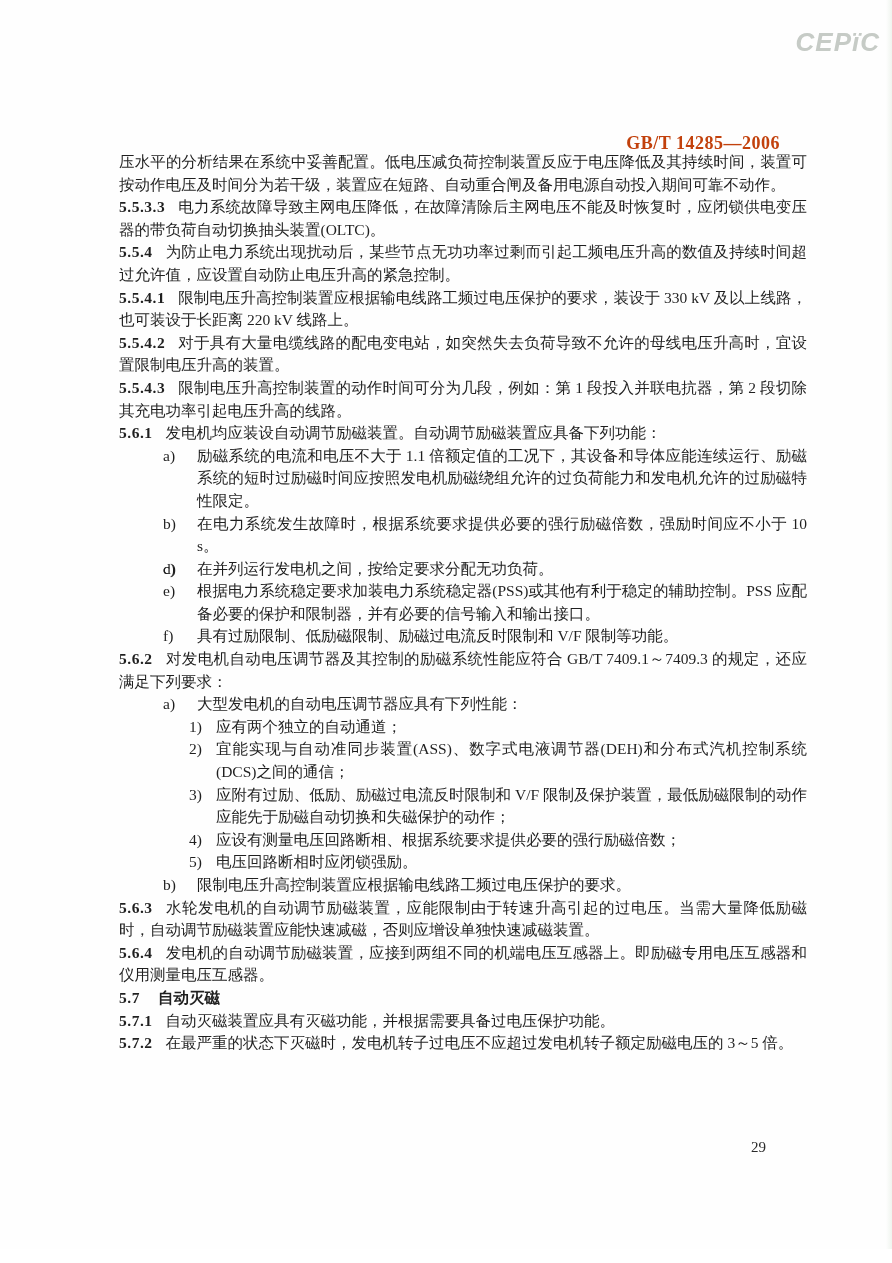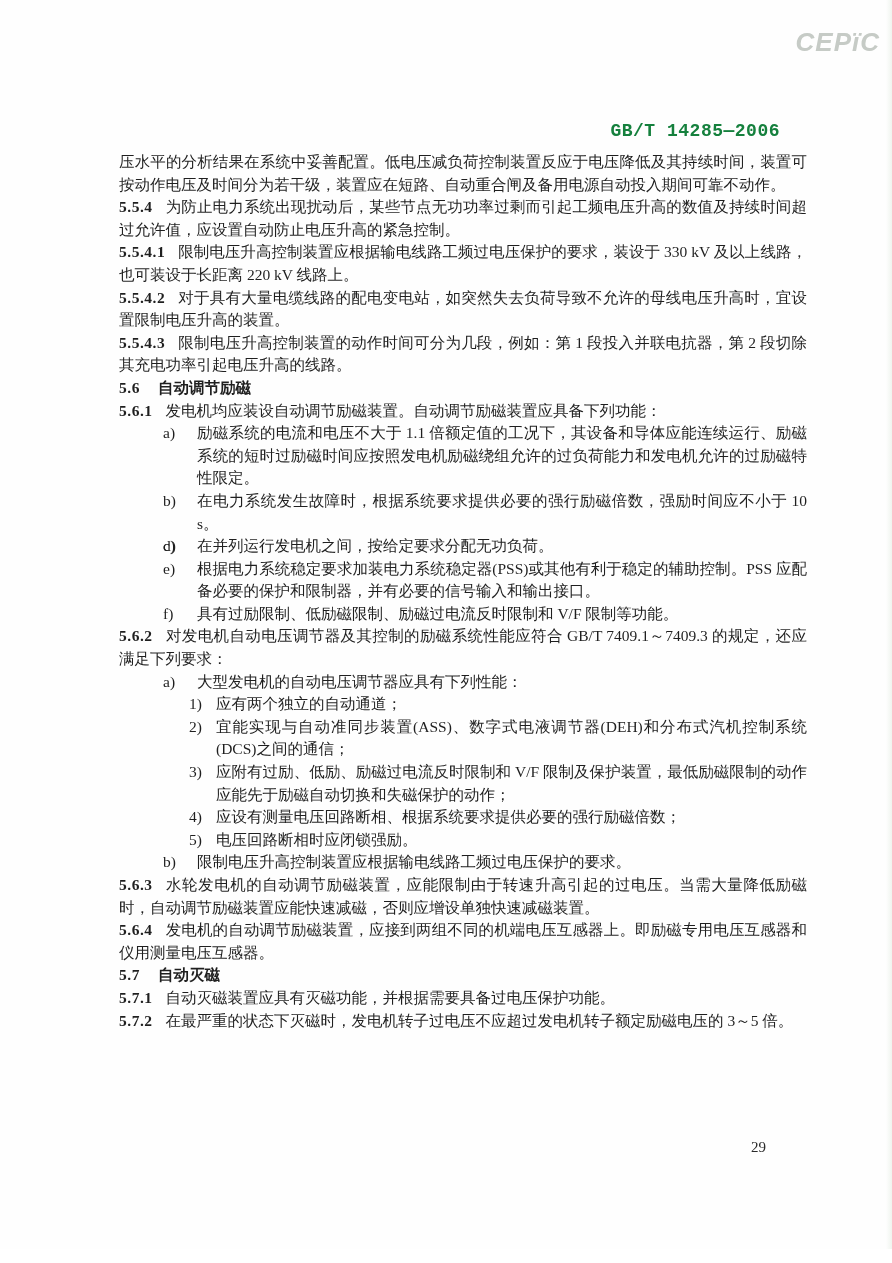--- a/index.html
+++ b/index.html
@@ -32,27 +32,26 @@
     font-family: "Liberation Sans", sans-serif;
     font-style: italic;
     font-weight: bold;
     font-size: 26px;
     letter-spacing: 1px;
     color: #c6cbc6;
     user-select: none;
   }
   .std-code {
     position: absolute;
-    top: 121px;
+    top: 133px;
     right: 112px;
     font-weight: bold;
     font-size: 18px;
     letter-spacing: 0.5px;
-    color: #15803d;
-    font-family: Liberation Mono, monospace;
+    color: #c2410c;
   }
   .body-text {
     position: absolute;
     left: 119px;
     top: 151px;
     width: 688px;
     font-size: 15.5px;
     line-height: 22.6px;
     text-align: justify;
     text-justify: inter-ideograph;
@@ -84,25 +83,25 @@
   }
 </style>
 </head>
 <body>
 
 <div class="page">
   <div class="watermark">CEPïC</div>
   <div class="std-code">GB/T 14285—2006</div>
   <main class="body-text" id="doc-body">
       <div class="block plain"><span class="txt">压水平的分析结果在系统中妥善配置。低电压减负荷控制装置反应于电压降低及其持续时间，装置可按动作电压及时间分为若干级，装置应在短路、自动重合闸及备用电源自动投入期间可靠不动作。</span></div>
+      <div class="block clause"><span class="num">5.5.3.3</span><span class="txt">电力系统故障导致主网电压降低，在故障清除后主网电压不能及时恢复时，应闭锁供电变压器的带负荷自动切换抽头装置(OLTC)。</span></div>
       <div class="block clause"><span class="num">5.5.4</span><span class="txt">为防止电力系统出现扰动后，某些节点无功功率过剩而引起工频电压升高的数值及持续时间超过允许值，应设置自动防止电压升高的紧急控制。</span></div>
       <div class="block clause"><span class="num">5.5.4.1</span><span class="txt">限制电压升高控制装置应根据输电线路工频过电压保护的要求，装设于 330 kV 及以上线路，也可装设于长距离 220 kV 线路上。</span></div>
       <div class="block clause"><span class="num">5.5.4.2</span><span class="txt">对于具有大量电缆线路的配电变电站，如突然失去负荷导致不允许的母线电压升高时，宜设置限制电压升高的装置。</span></div>
       <div class="block clause"><span class="num">5.5.4.3</span><span class="txt">限制电压升高控制装置的动作时间可分为几段，例如：第 1 段投入并联电抗器，第 2 段切除其充电功率引起电压升高的线路。</span></div>
-      <div class="block heading"><span class="num">5.6</span><span class="txt">自动调节励磁</span></div>
       <div class="block clause"><span class="num">5.6.1</span><span class="txt">发电机均应装设自动调节励磁装置。自动调节励磁装置应具备下列功能：</span></div>
       <div class="block item"><span class="label">a)</span><span class="txt">励磁系统的电流和电压不大于 1.1 倍额定值的工况下，其设备和导体应能连续运行、励磁系统的短时过励磁时间应按照发电机励磁绕组允许的过负荷能力和发电机允许的过励磁特性限定。</span></div>
       <div class="block item"><span class="label">b)</span><span class="txt">在电力系统发生故障时，根据系统要求提供必要的强行励磁倍数，强励时间应不小于 10 s。</span></div>
       <div class="block item"><span class="label">c)</span></div>
       <div class="block item"><span class="label">d)</span><span class="txt">在并列运行发电机之间，按给定要求分配无功负荷。</span></div>
       <div class="block item"><span class="label">e)</span><span class="txt">根据电力系统稳定要求加装电力系统稳定器(PSS)或其他有利于稳定的辅助控制。PSS 应配备必要的保护和限制器，并有必要的信号输入和输出接口。</span></div>
       <div class="block item"><span class="label">f)</span><span class="txt">具有过励限制、低励磁限制、励磁过电流反时限制和 V/F 限制等功能。</span></div>
       <div class="block clause"><span class="num">5.6.2</span><span class="txt">对发电机自动电压调节器及其控制的励磁系统性能应符合 GB/T 7409.1～7409.3 的规定，还应满足下列要求：</span></div>
       <div class="block item"><span class="label">a)</span><span class="txt">大型发电机的自动电压调节器应具有下列性能：</span></div>
       <div class="block subitem"><span class="label">1)</span><span class="txt">应有两个独立的自动通道；</span></div>

